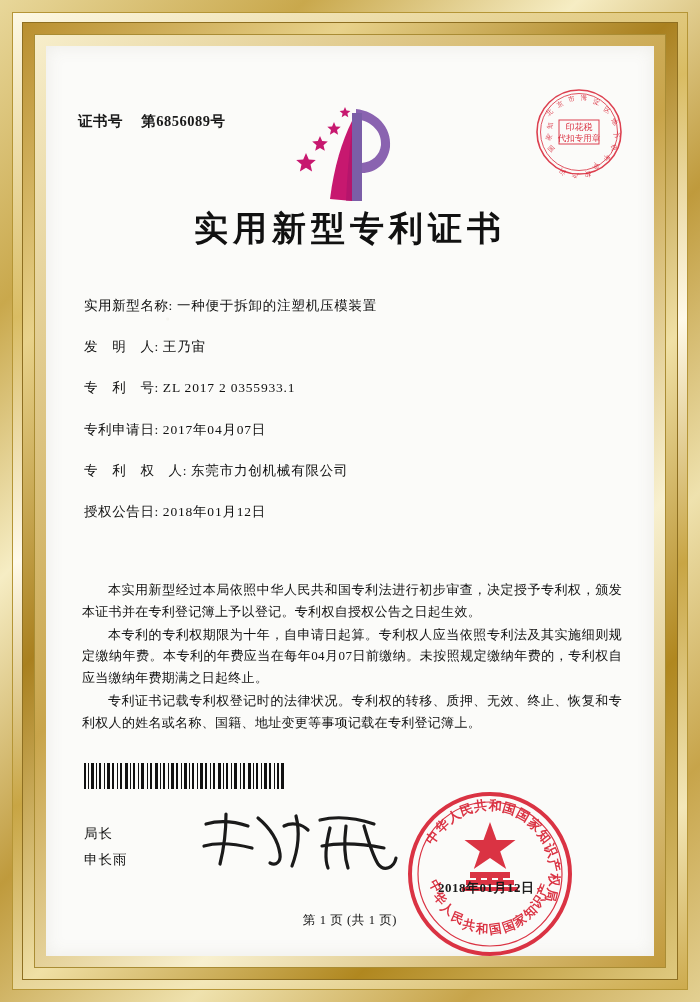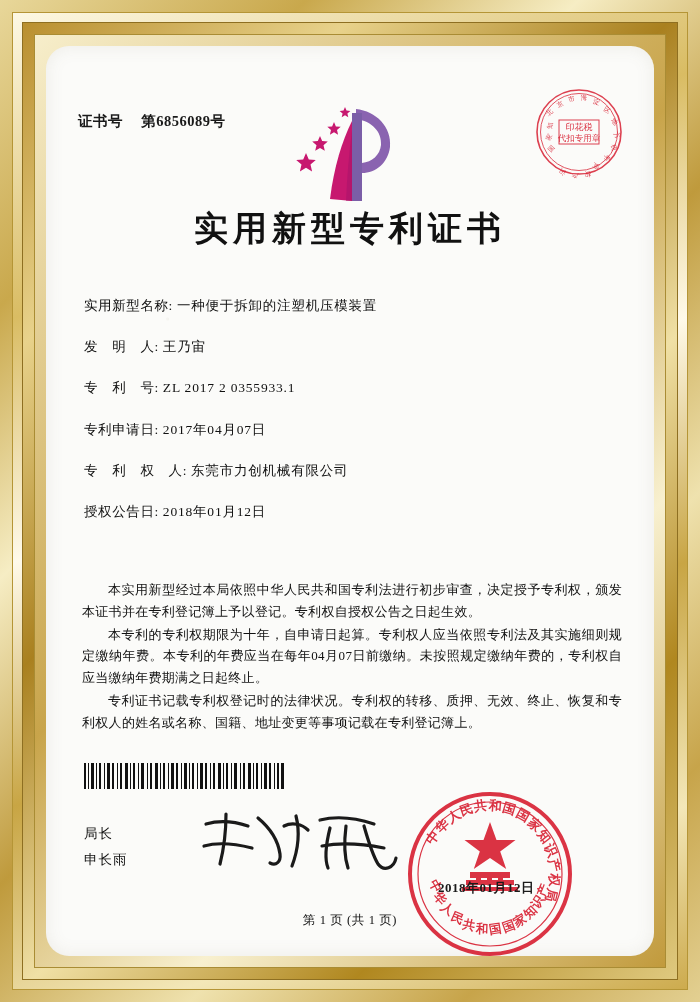--- a/index.html
+++ b/index.html
@@ -50,21 +50,20 @@
     background: linear-gradient(135deg,#f7eecb,#c8a44a 45%,#f8f0cf 70%,#c19a3c);
     border: 1px solid #a98c34;
   }
   .paper {
     position: absolute;
     left: 46px; top: 46px;
     width: 608px; height: 910px;
     background: #fbfbf9;
     box-shadow: inset 0 0 18px rgba(120,110,80,0.10);
     overflow: hidden;
-    border-radius: 23px;
   }
   
   .paper::after{
     content:"";
     position:absolute; inset:0;
     background:
       radial-gradient(circle at 20% 30%, rgba(200,195,175,.12) 0 1px, transparent 2px),
       radial-gradient(circle at 70% 60%, rgba(200,195,175,.10) 0 1px, transparent 2px),
       radial-gradient(circle at 45% 85%, rgba(200,195,175,.10) 0 1px, transparent 2px);
     pointer-events:none;

